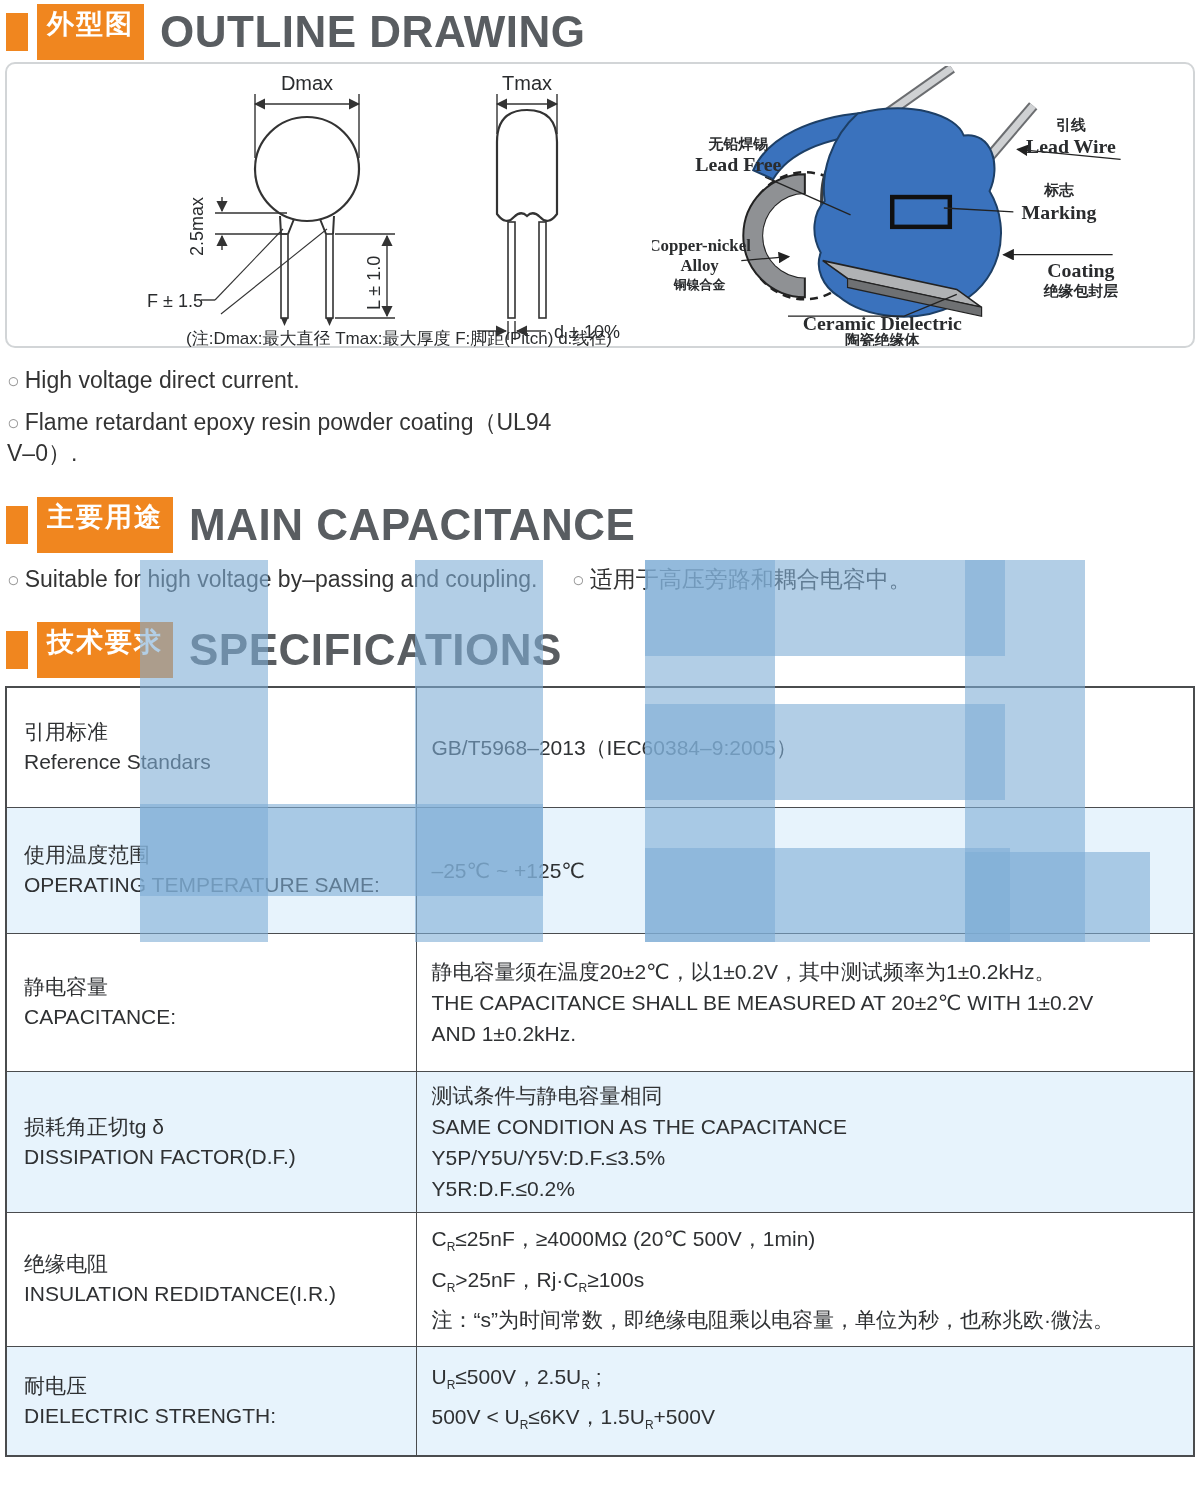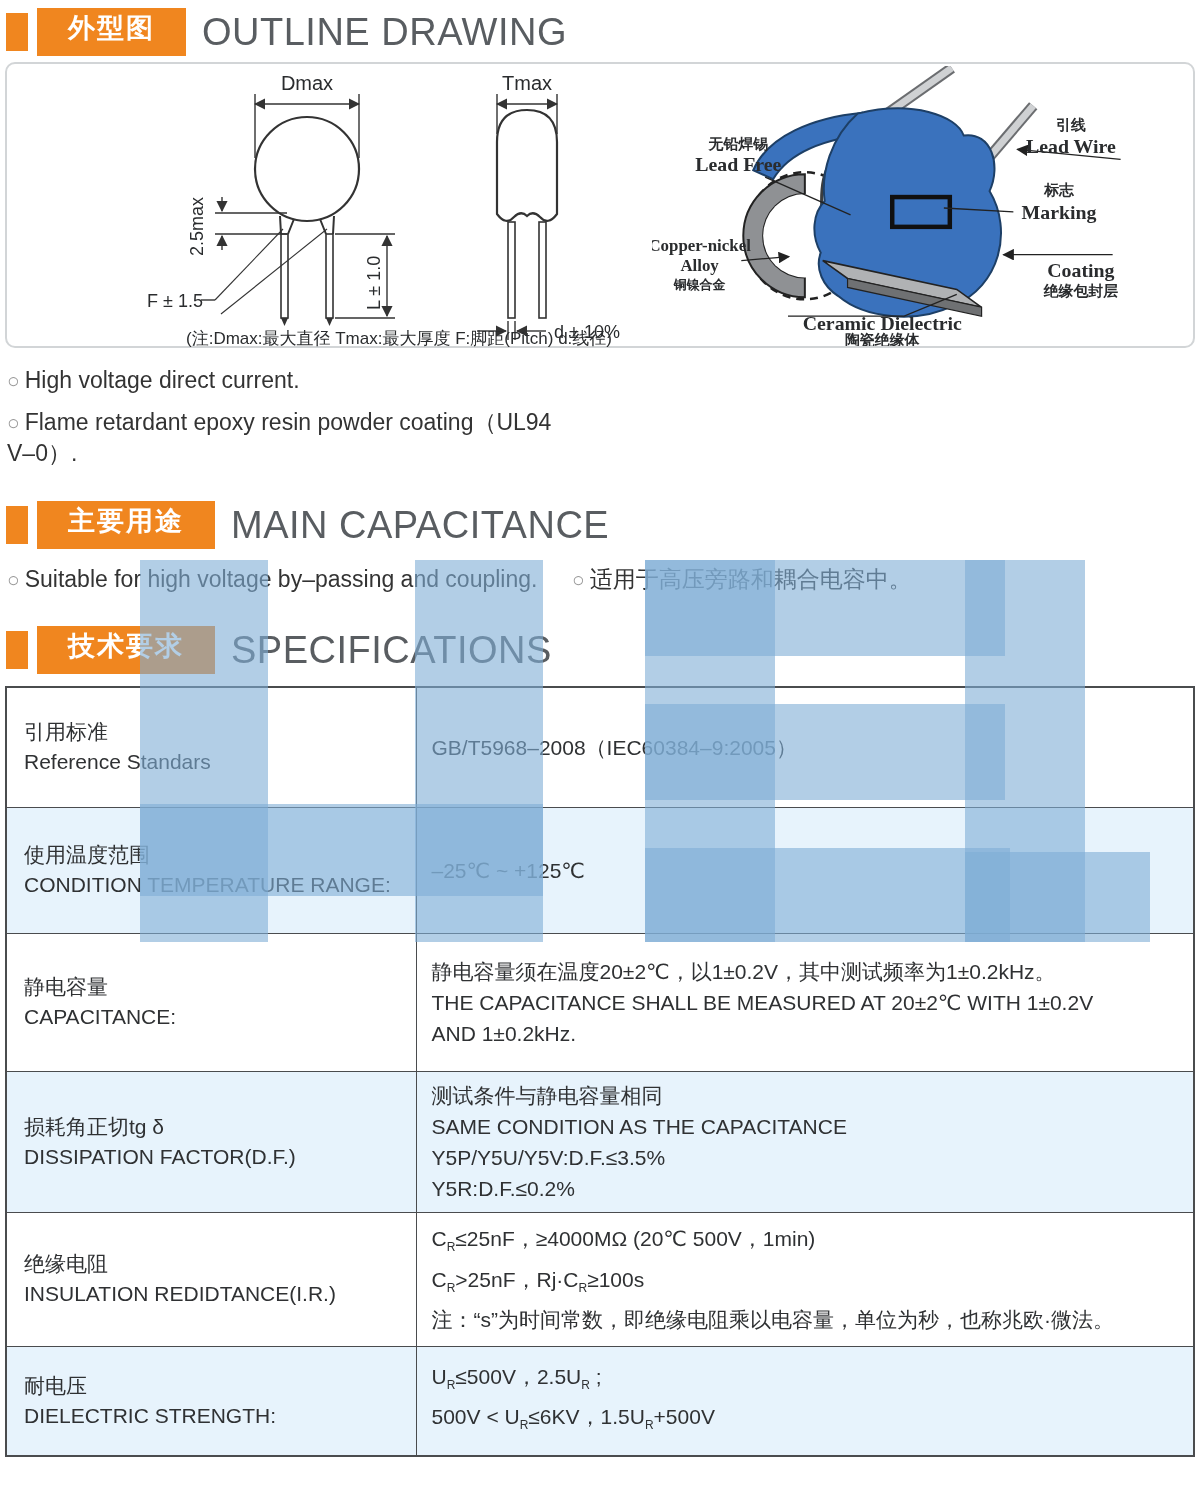--- a/index.html
+++ b/index.html
@@ -7,23 +7,23 @@
     --rowalt:#e7f3fc; --wm:#7fadd6; --tblborder:#4a4c4e; --coat:#3a72bd;
   }
   *{box-sizing:border-box}
   html,body{margin:0;padding:0;background:#fff}
   body{width:1200px;font-family:"Liberation Sans","DejaVu Sans",sans-serif;color:var(--textdark)}
   .page{position:relative;width:1200px;height:1493px;background:#fff;overflow:hidden}
 
   
   .sec-header{display:flex;align-items:center;height:44px;margin:10px 0 0 6px}
   .accent{width:22px;height:38px;background:var(--orange);margin-right:9px}
-  .badge{background:var(--orange);color:#fff;font-weight:bold;font-size:27px;height:48px;
-         line-height:40px;padding:0 31px;letter-spacing:2px;white-space:nowrap}
-  .sec-title{font-size:38px;font-weight:normal;color:var(--titlegray);margin:0 0 0 16px;letter-spacing:.5px}
+  .badge{background:var(--orange);color:#fff;font-weight:bold;font-size:27px;height:56px;
+         line-height:40px;padding:0 10px;letter-spacing:2px;white-space:nowrap}
+  .sec-title{font-size:44px;font-weight:bold;color:var(--titlegray);margin:0 0 0 16px;letter-spacing:.5px}
 
   
   .draw-box{position:relative;margin:8px 5px 0 5px;height:286px;border:2px solid #d2d5d7;border-radius:10px;background:#fff}
   .draw-box svg{position:absolute;top:2px}
   svg text{fill:#2a2c2e}
   .dim-text{font-size:20px;font-family:"Liberation Sans",sans-serif}
   .dim-small{font-size:18px;font-family:"Liberation Sans",sans-serif}
   .note-text{font-size:17px;font-family:"Liberation Sans",sans-serif}
   .iso-en{font-family:"Liberation Serif","DejaVu Serif",serif;font-weight:bold;font-size:20px}
   .iso-cn{font-family:"Liberation Serif","DejaVu Serif",serif;font-weight:bold;font-size:15px}
@@ -204,27 +204,27 @@
   </header>
 
   <table class="spec">
     <tbody>
         <tr>
           <td class="c1">
             <div>引用标准</div>
             <div>Reference Standars</div>
           </td>
           <td class="c2">
-            <div>GB/T5968–2008（IEC60384–9:2005）</div>
+            <div>GB/T5968–2013（IEC60384–9:2005）</div>
           </td>
         </tr>
         <tr class="alt">
           <td class="c1">
             <div>使用温度范围</div>
-            <div>CONDITION TEMPERATURE RANGE:</div>
+            <div>OPERATING TEMPERATURE SAME:</div>
           </td>
           <td class="c2">
             <div>–25℃ ~ +125℃</div>
           </td>
         </tr>
         <tr>
           <td class="c1">
             <div>静电容量</div>
             <div>CAPACITANCE:</div>
           </td>

